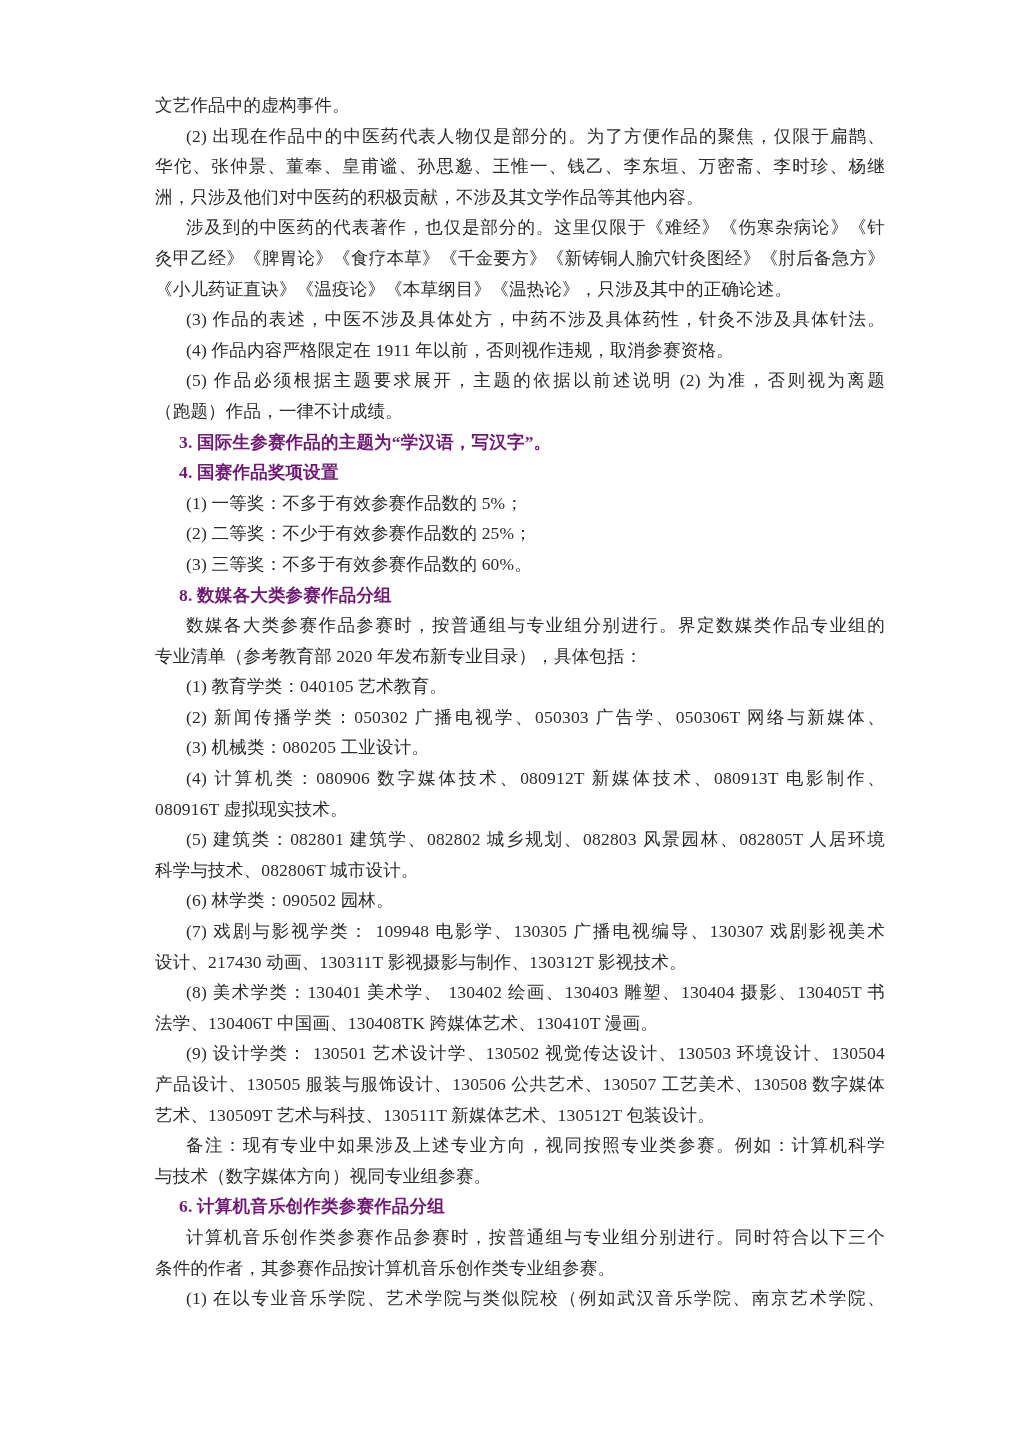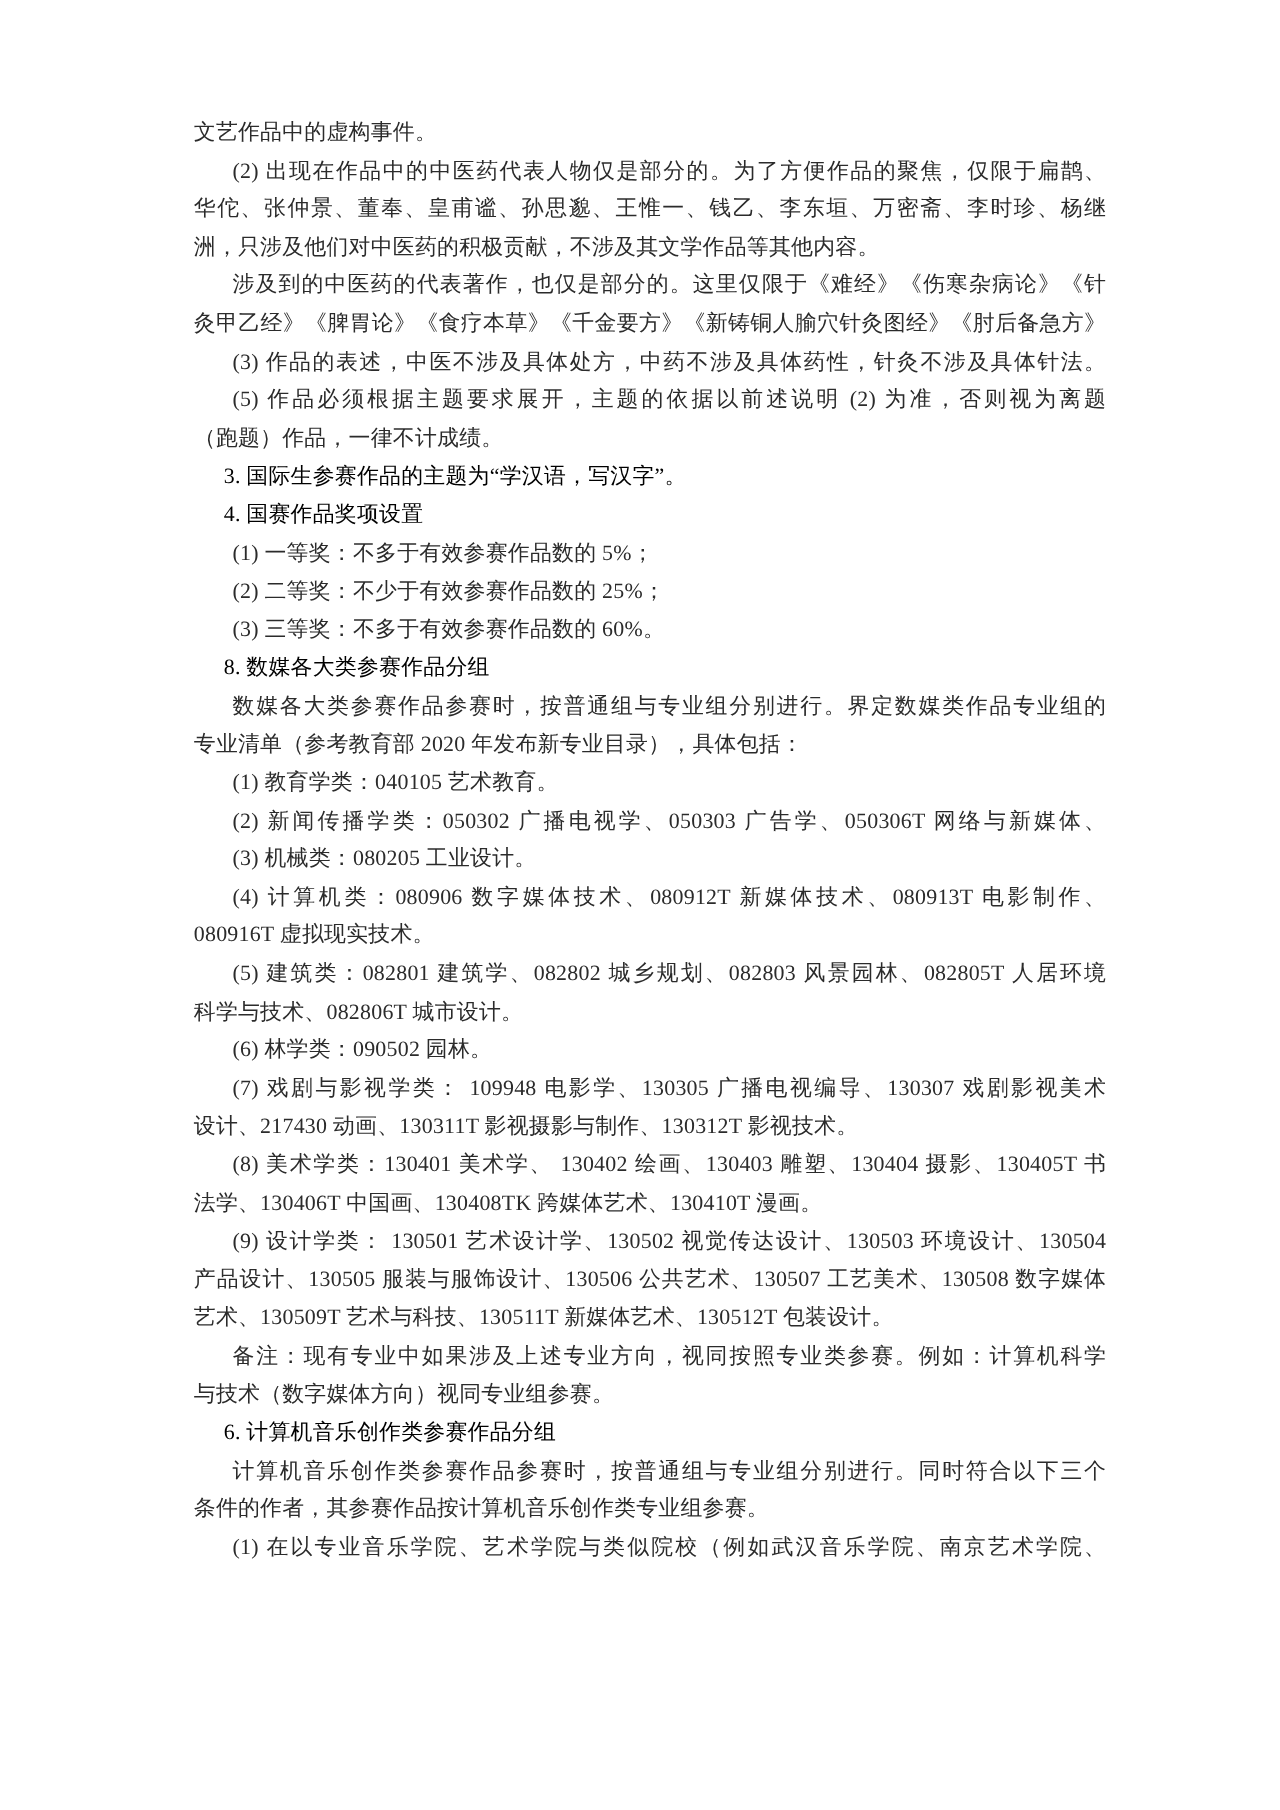--- a/index.html
+++ b/index.html
@@ -16,35 +16,37 @@
     top: 90px;
     width: 730px;
     font-family: "Liberation Serif", "DejaVu Serif", serif;
     font-size: 17.5px;
     line-height: 30.6px;
     color: #2b2b2b;
     letter-spacing: 0.2px;
   }
   .line { white-space: pre-wrap; }
   .line.indent { text-indent: 31px; }
-  .line.head   { font-weight: normal; text-indent: 24px; color: #000000; }
+  .line.head   { font-weight: bold; text-indent: 24px; color: #701a75; }
   .line.just   { text-align: justify; text-align-last: justify; }
 </style>
 </head>
 <body>
 
 <div class="page">
   <div class="content">
       <div class="line">文艺作品中的虚构事件。</div>
       <div class="line indent just">(2) 出现在作品中的中医药代表人物仅是部分的。为了方便作品的聚焦，仅限于扁鹊、</div>
       <div class="line just">华佗、张仲景、董奉、皇甫谧、孙思邈、王惟一、钱乙、李东垣、万密斋、李时珍、杨继</div>
       <div class="line">洲，只涉及他们对中医药的积极贡献，不涉及其文学作品等其他内容。</div>
       <div class="line indent just">涉及到的中医药的代表著作，也仅是部分的。这里仅限于《难经》《伤寒杂病论》《针</div>
       <div class="line just">灸甲乙经》《脾胃论》《食疗本草》《千金要方》《新铸铜人腧穴针灸图经》《肘后备急方》</div>
+      <div class="line">《小儿药证直诀》《温疫论》《本草纲目》《温热论》，只涉及其中的正确论述。</div>
       <div class="line indent just">(3) 作品的表述，中医不涉及具体处方，中药不涉及具体药性，针灸不涉及具体针法。</div>
+      <div class="line indent">(4) 作品内容严格限定在 1911 年以前，否则视作违规，取消参赛资格。</div>
       <div class="line indent just">(5) 作品必须根据主题要求展开，主题的依据以前述说明 (2) 为准，否则视为离题</div>
       <div class="line">（跑题）作品，一律不计成绩。</div>
       <div class="line indent head">3. 国际生参赛作品的主题为“学汉语，写汉字”。</div>
       <div class="line indent head">4. 国赛作品奖项设置</div>
       <div class="line indent">(1) 一等奖：不多于有效参赛作品数的 5%；</div>
       <div class="line indent">(2) 二等奖：不少于有效参赛作品数的 25%；</div>
       <div class="line indent">(3) 三等奖：不多于有效参赛作品数的 60%。</div>
       <div class="line indent head">8. 数媒各大类参赛作品分组</div>
       <div class="line indent just">数媒各大类参赛作品参赛时，按普通组与专业组分别进行。界定数媒类作品专业组的</div>
       <div class="line">专业清单（参考教育部 2020 年发布新专业目录），具体包括：</div>

